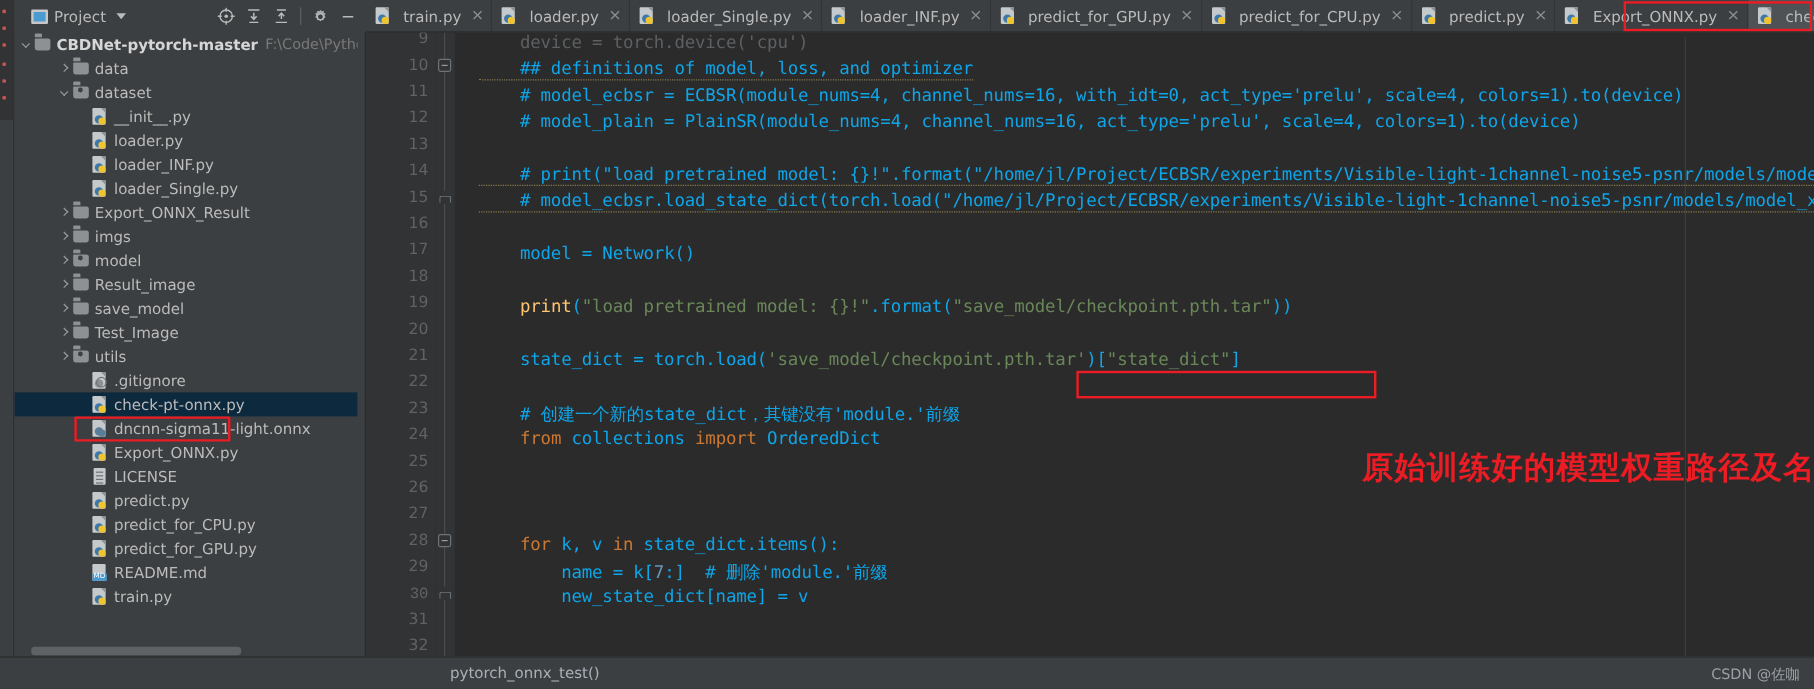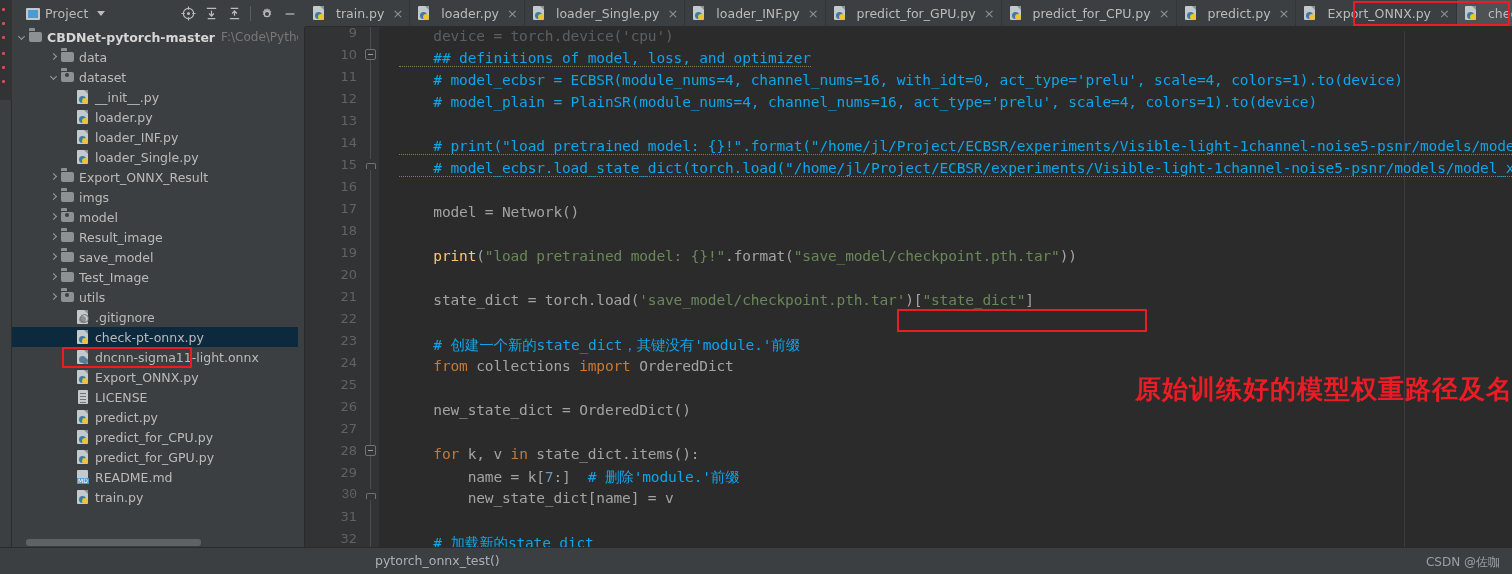--- a/index.html
+++ b/index.html
@@ -149,21 +149,21 @@
   .cl {
     position: absolute; left: 20px; white-space: pre;
     font-family: "DejaVu Sans Mono", "Liberation Mono", monospace;
     font-size: 14.5px; letter-spacing: -0.15px;
   }
   .cmt { color: #0ea5e9; }
   .kw  { color: #cc7832; }
   .str { color: #6a8759; }
   .num { color: #6897bb; }
   .fn  { color: #ffc66d; }
-  .txt { color: #a3a3a3; }
+  .txt { color: #0ea5e9; }
   .dim { color: #5c6063; }
   .sq  { border-bottom: 1px dotted #8a7a4a; }
 
   .fold-mark {
     position:absolute; left:2px; width:11px; height:11px; border:1px solid #6f7375;
     border-radius:2px; background:#313335;
   }
   .fold-mark::after {
     content:''; position:absolute; left:2px; top:4px; width:5px; height:1px; background:#9a9d9f;
   }
@@ -597,27 +597,25 @@
         <div class="cl" style="top: 151px;"></div>
         <div class="cl" style="top: 173px;"><span class="txt">    model = </span><span class="txt">Network</span><span class="txt">()</span></div>
         <div class="cl" style="top: 195px;"></div>
         <div class="cl" style="top: 217px;"><span class="txt">    </span><span class="fn">print</span><span class="txt">(</span><span class="str">"load pretrained model: {}!"</span><span class="txt">.format(</span><span class="str">"save_model/checkpoint.pth.tar"</span><span class="txt">))</span></div>
         <div class="cl" style="top: 239px;"></div>
         <div class="cl" style="top: 261px;"><span class="txt">    state_dict = torch.load(</span><span class="str">'save_model/checkpoint.pth.tar'</span><span class="txt">)[</span><span class="str">"state_dict"</span><span class="txt">]</span></div>
         <div class="cl" style="top: 283px;"></div>
         <div class="cl" style="top: 305px;"><span class="cmt">    # 创建一个新的state_dict，其键没有'module.'前缀</span></div>
         <div class="cl" style="top: 327px;"><span class="txt">    </span><span class="kw">from</span><span class="txt"> collections </span><span class="kw">import</span><span class="txt"> OrderedDict</span></div>
         <div class="cl" style="top: 349px;"></div>
-        <div class="cl" style="top: 371px;"><span class="txt">    new_state_dict = OrderedDict()</span></div>
         <div class="cl" style="top: 393px;"></div>
         <div class="cl" style="top: 415px;"><span class="txt">    </span><span class="kw">for</span><span class="txt"> k, v </span><span class="kw">in</span><span class="txt"> state_dict.items():</span></div>
         <div class="cl" style="top: 437px;"><span class="txt">        name = k[</span><span class="num">7</span><span class="txt">:]  </span><span class="cmt"># 删除'module.'前缀</span></div>
         <div class="cl" style="top: 459px;"><span class="txt">        new_state_dict[name] = v</span></div>
         <div class="cl" style="top: 481px;"></div>
-        <div class="cl" style="top: 503px;"><span class="cmt">    # 加载新的state_dict</span></div>
       </div>
     <div class="code-hl"></div>
     <div class="annot">原始训练好的模型权重路径及名字</div>
   </div>
 
   <div class="statusbar">
     <span class="breadcrumb">pytorch_onnx_test()</span>
     <span class="watermark">CSDN @佐咖</span>
   </div>
 </div>

